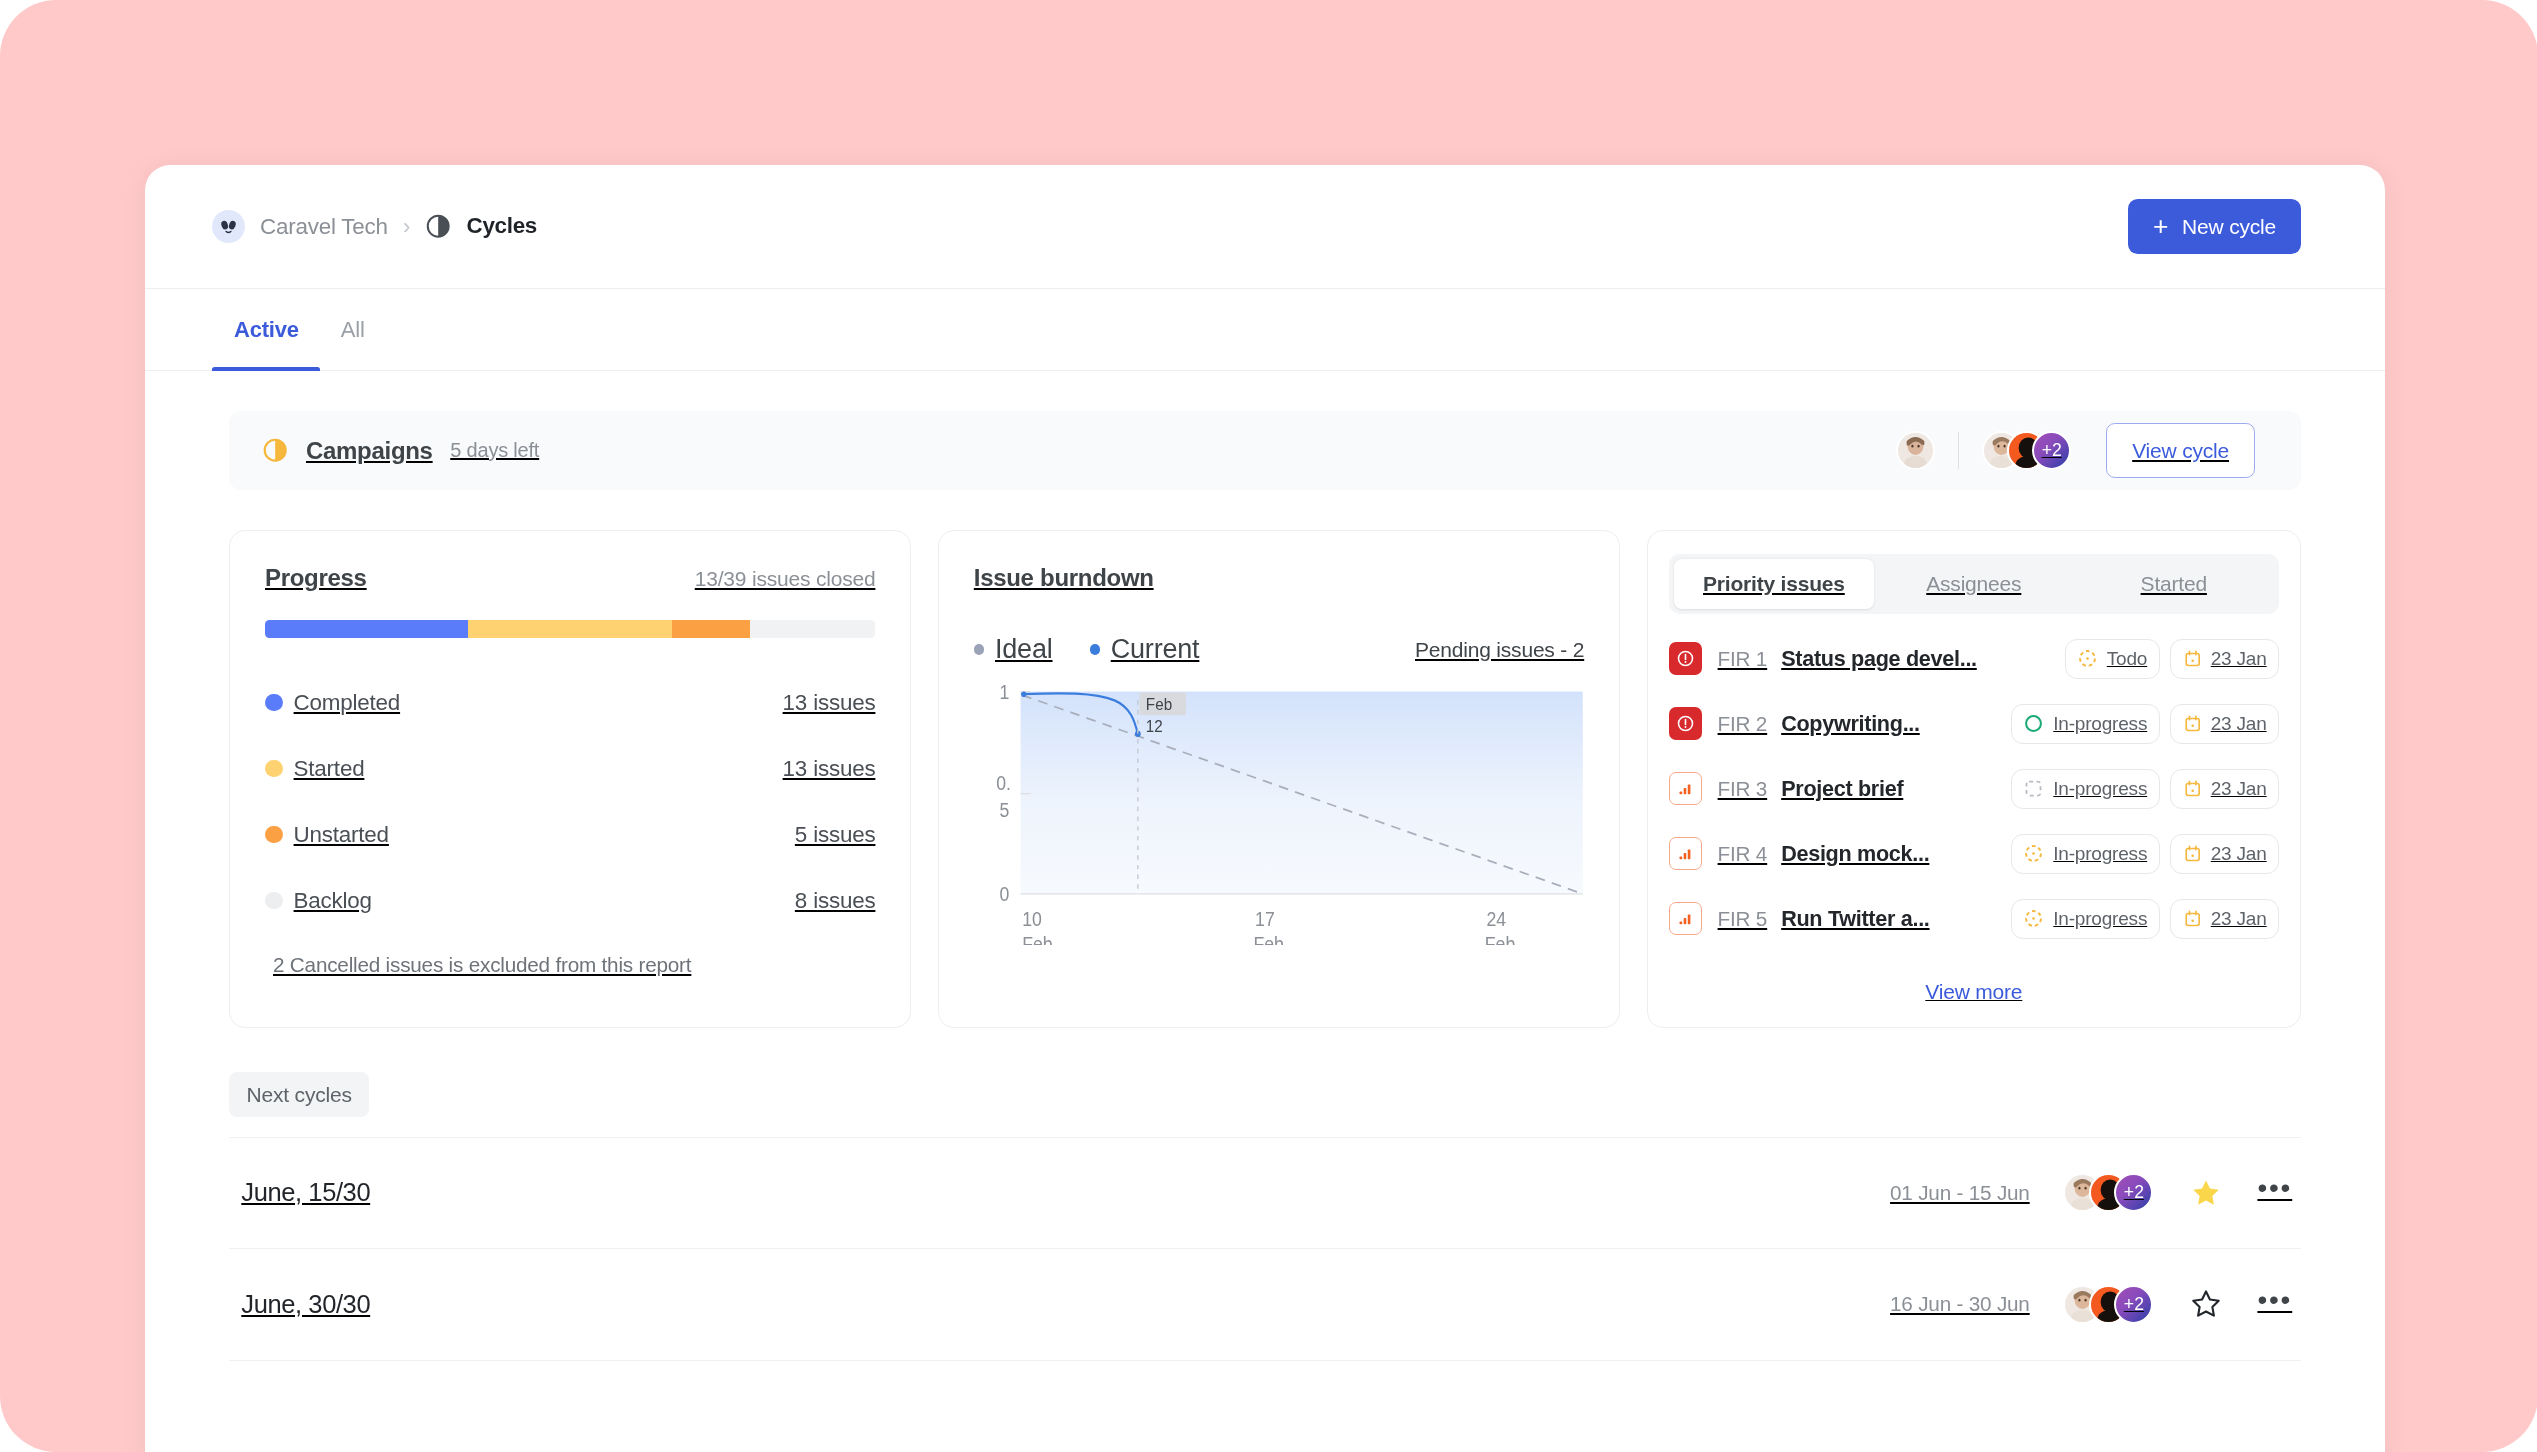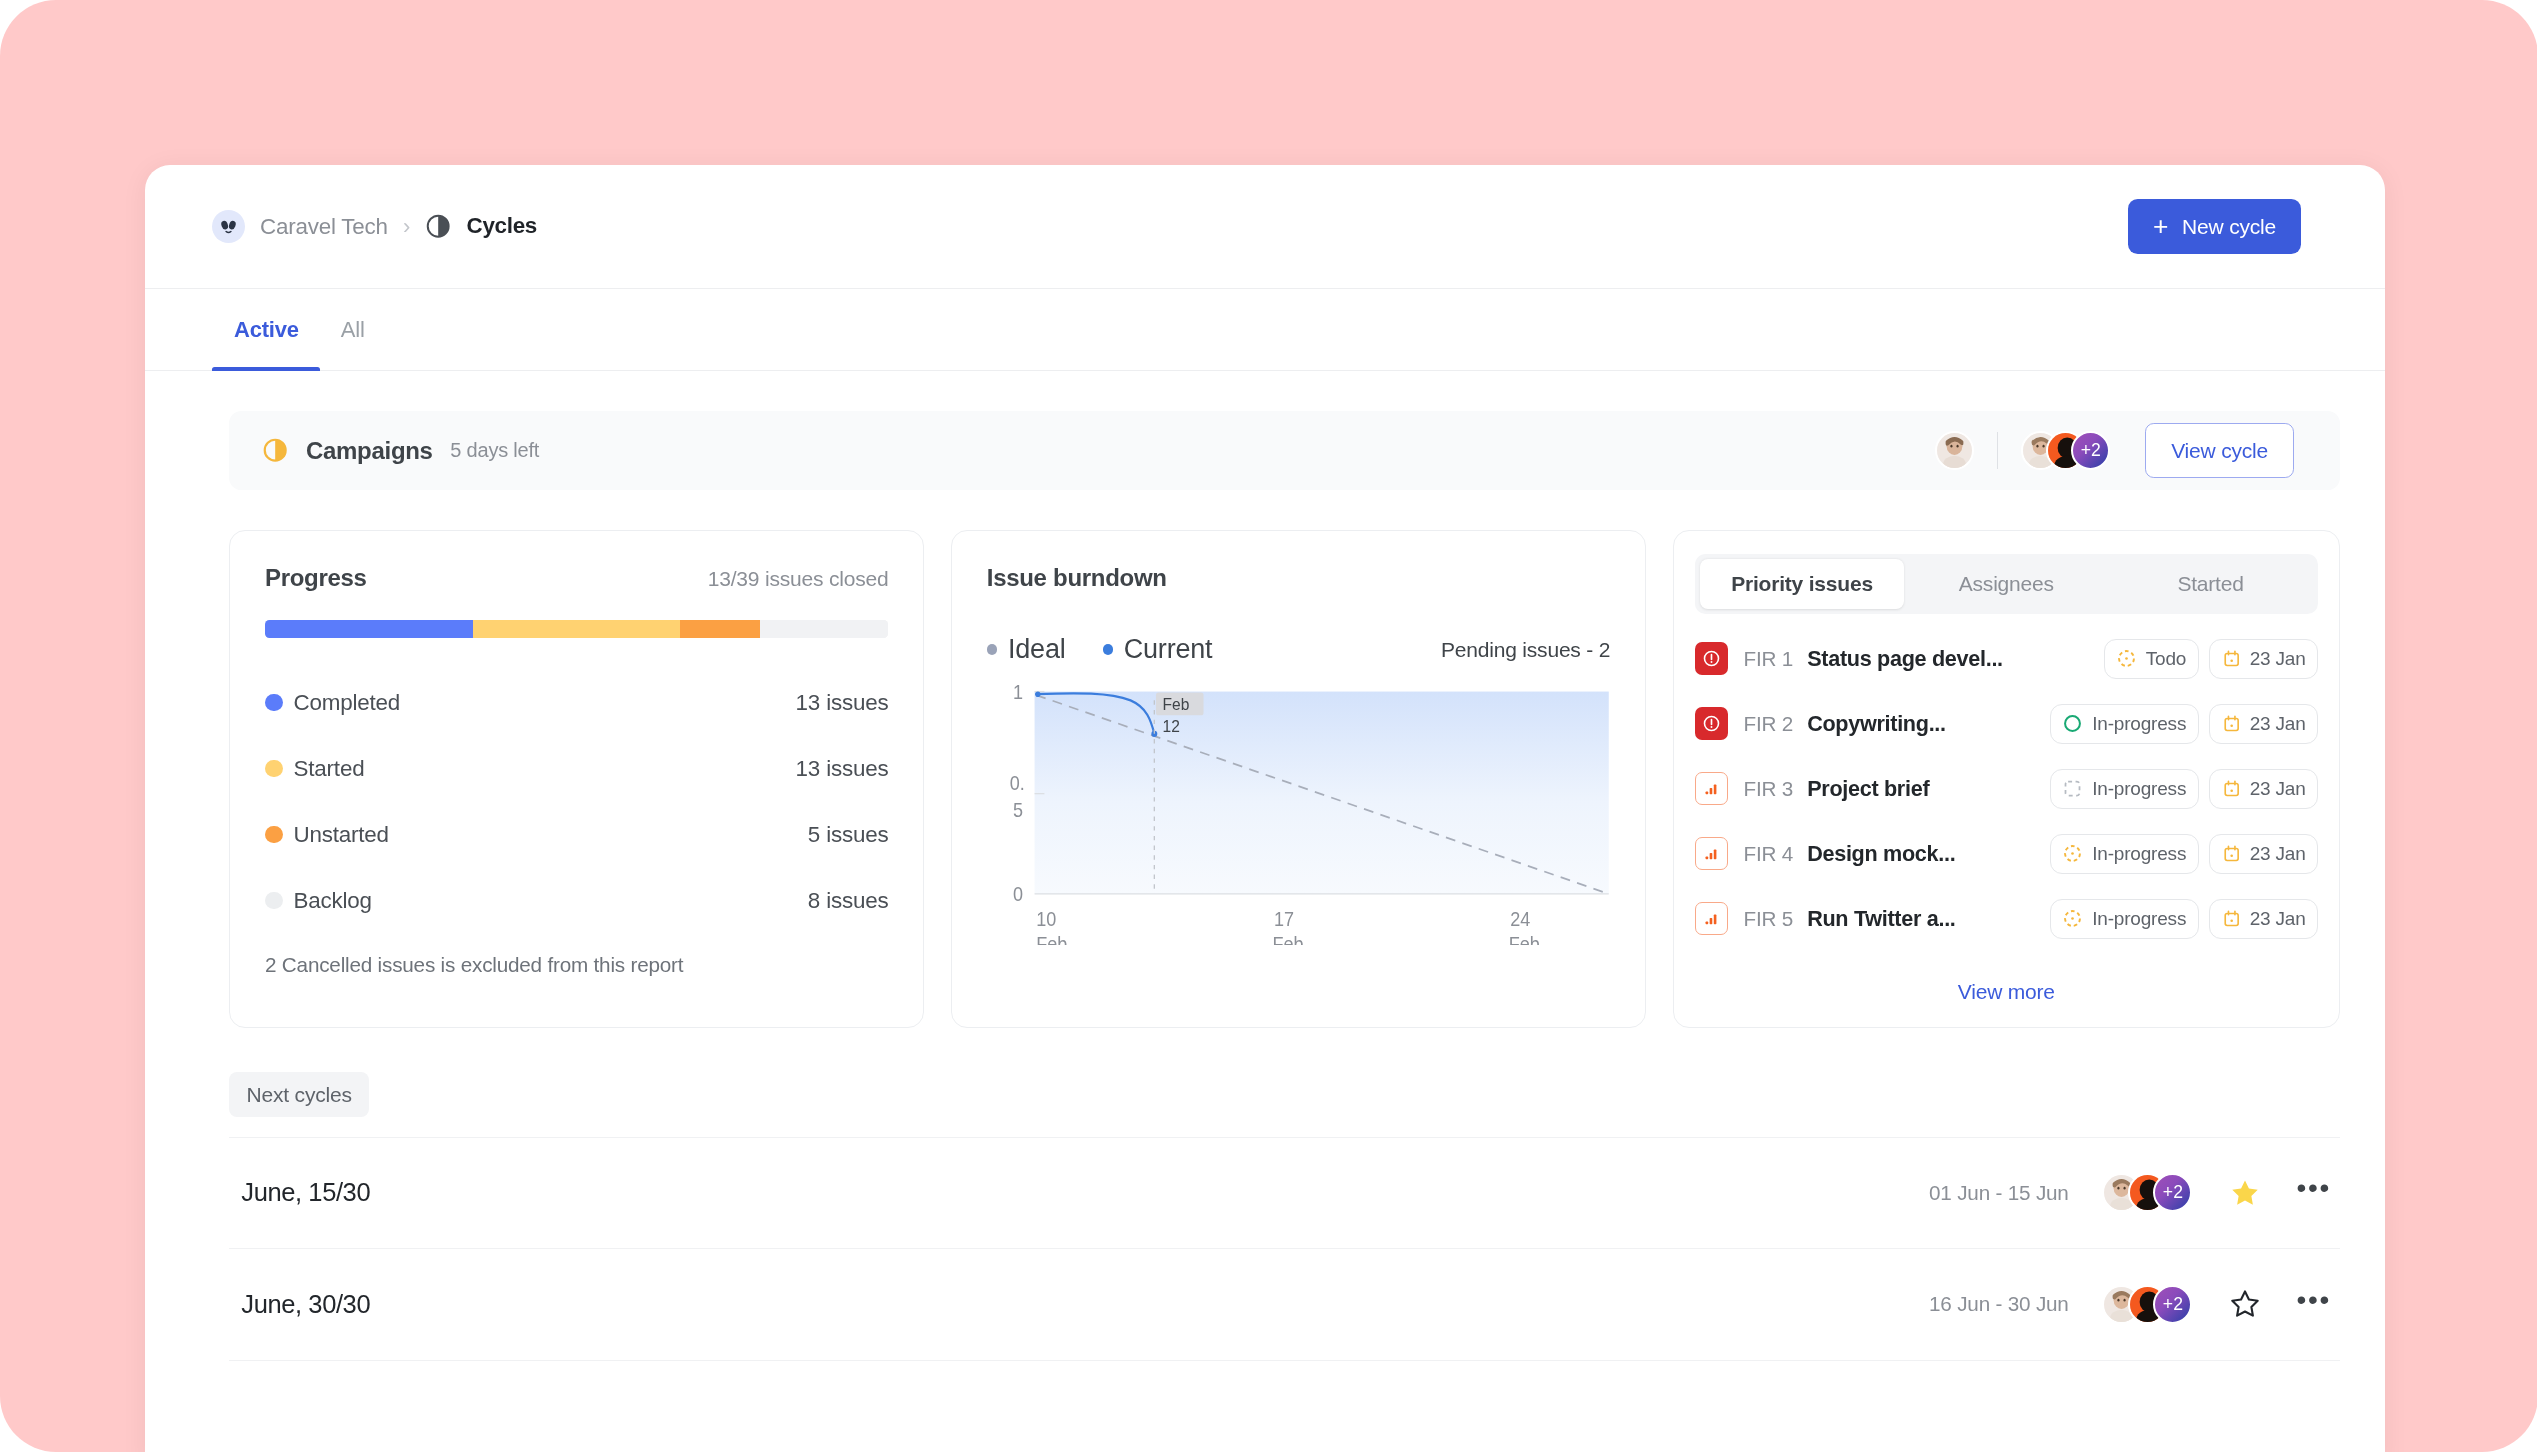--- a/index.html
+++ b/index.html
@@ -89,21 +89,21 @@
   .tab.active::after {
     content: "";
     position: absolute;
     left: 0; right: 0; bottom: -1.3px;
     height: 4.4px;
     background: #3b5bdb;
     border-radius: 2.6px 2.6px 0 0;
   }
 
   
-  .content { padding: 40px 45px 0 84px; }
+  .content { padding: 40px 84px 0 84px; text-decoration: underline; }
 
   
   .cycle-banner {
     background: #f9fafb;
     border-radius: 12.3px;
     height: 79px;
     display: flex;
     align-items: center;
     justify-content: space-between;
     padding: 0 46px 0 33px;
@@ -189,20 +189,21 @@
   }
   .legend-left { display: flex; align-items: center; gap: 11px; }
   .dot { width: 17.6px; height: 17.6px; border-radius: 50%; flex: none; }
   .legend-name { font-size: 22.4px; color: #4a4f55; letter-spacing: -0.2px; }
   .legend-val { font-size: 22.4px; color: #4a4f55; letter-spacing: -0.2px; }
   .note {
     margin-top: 19.4px;
     font-size: 20.7px;
     color: #6e737a;
     letter-spacing: -0.2px;
+    margin-left: 8px;
   }
 
   
   .bd-legend {
     margin-top: 42px;
     display: flex; align-items: center; justify-content: space-between;
   }
   .bd-keys { display: flex; align-items: center; gap: 37px; }
   .bd-key { display: flex; align-items: center; gap: 10.6px; font-size: 27px; color: #3f4449; letter-spacing: -0.2px; }
   .bd-dot { width: 10.6px; height: 10.6px; border-radius: 50%; flex: none; }

